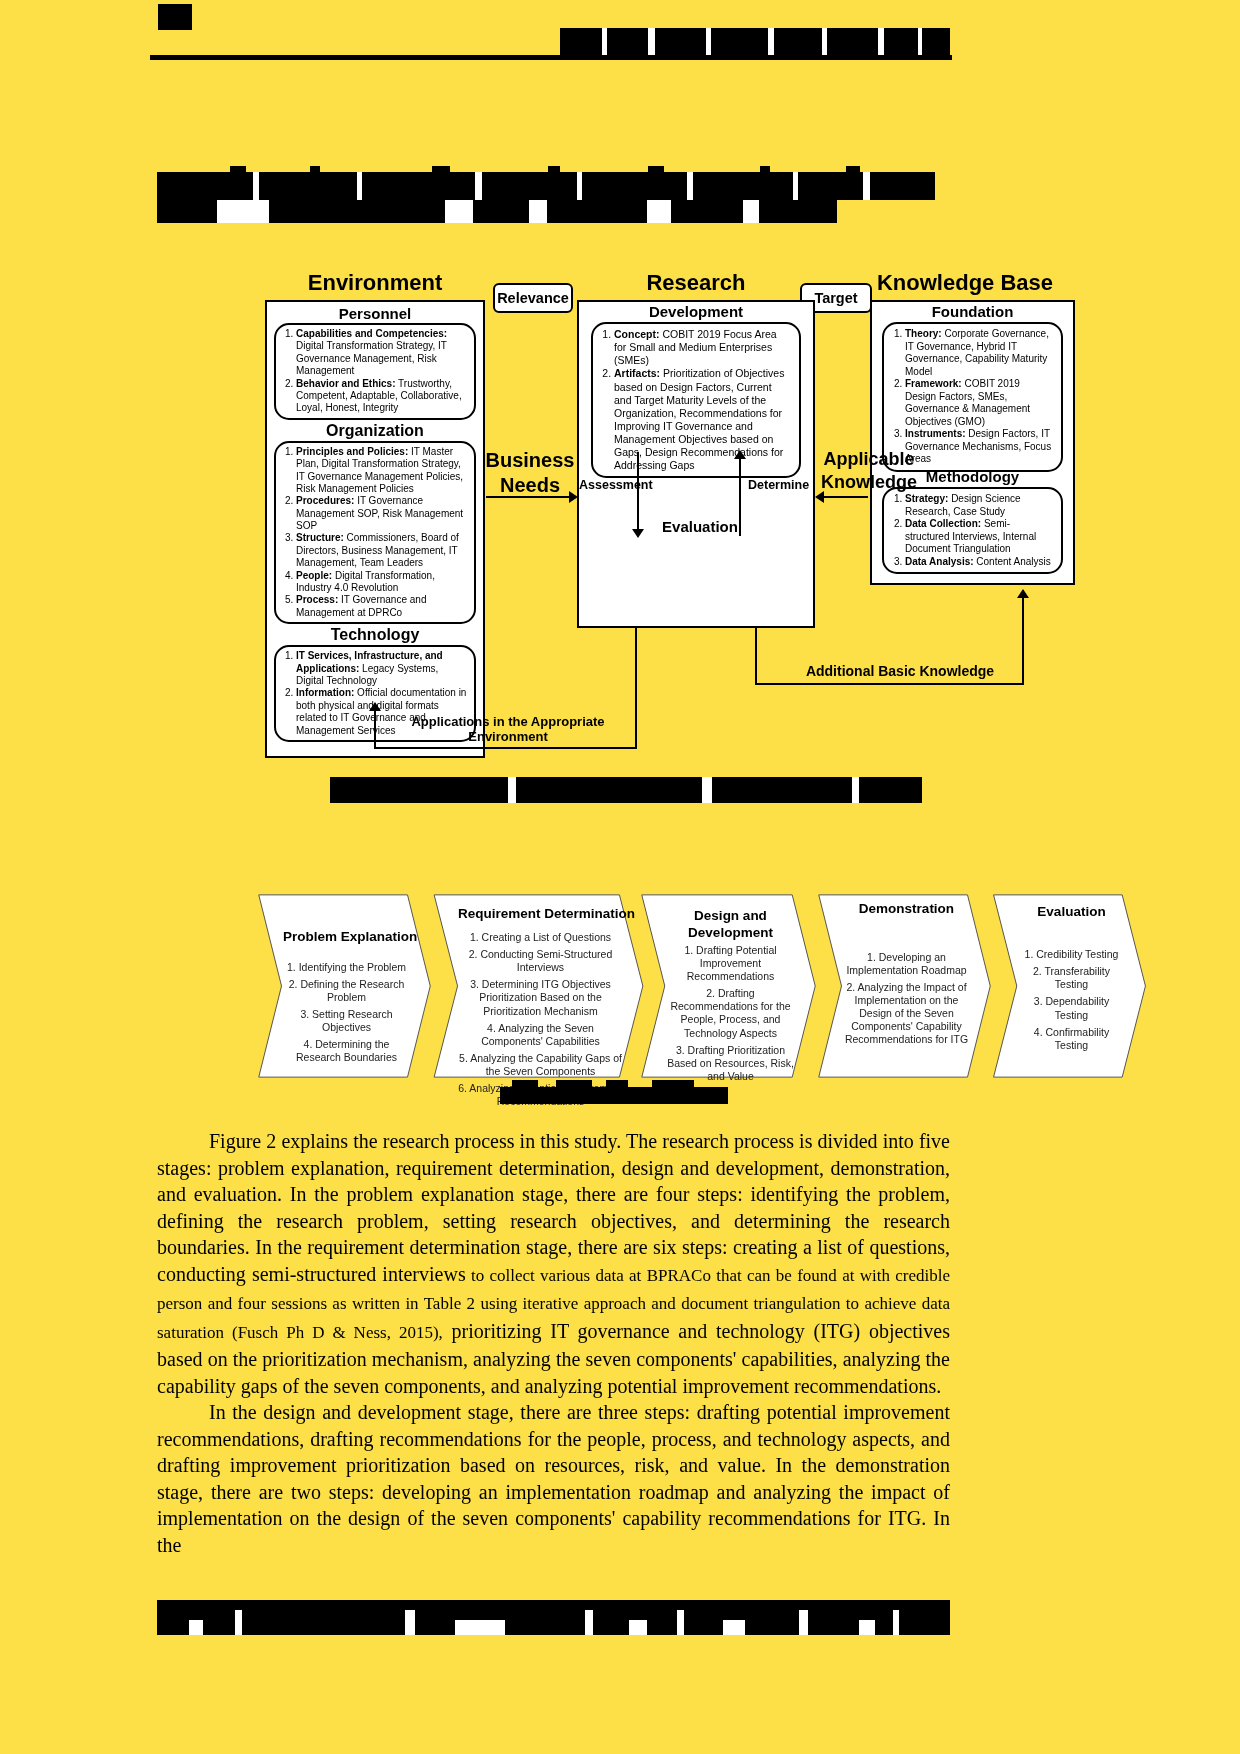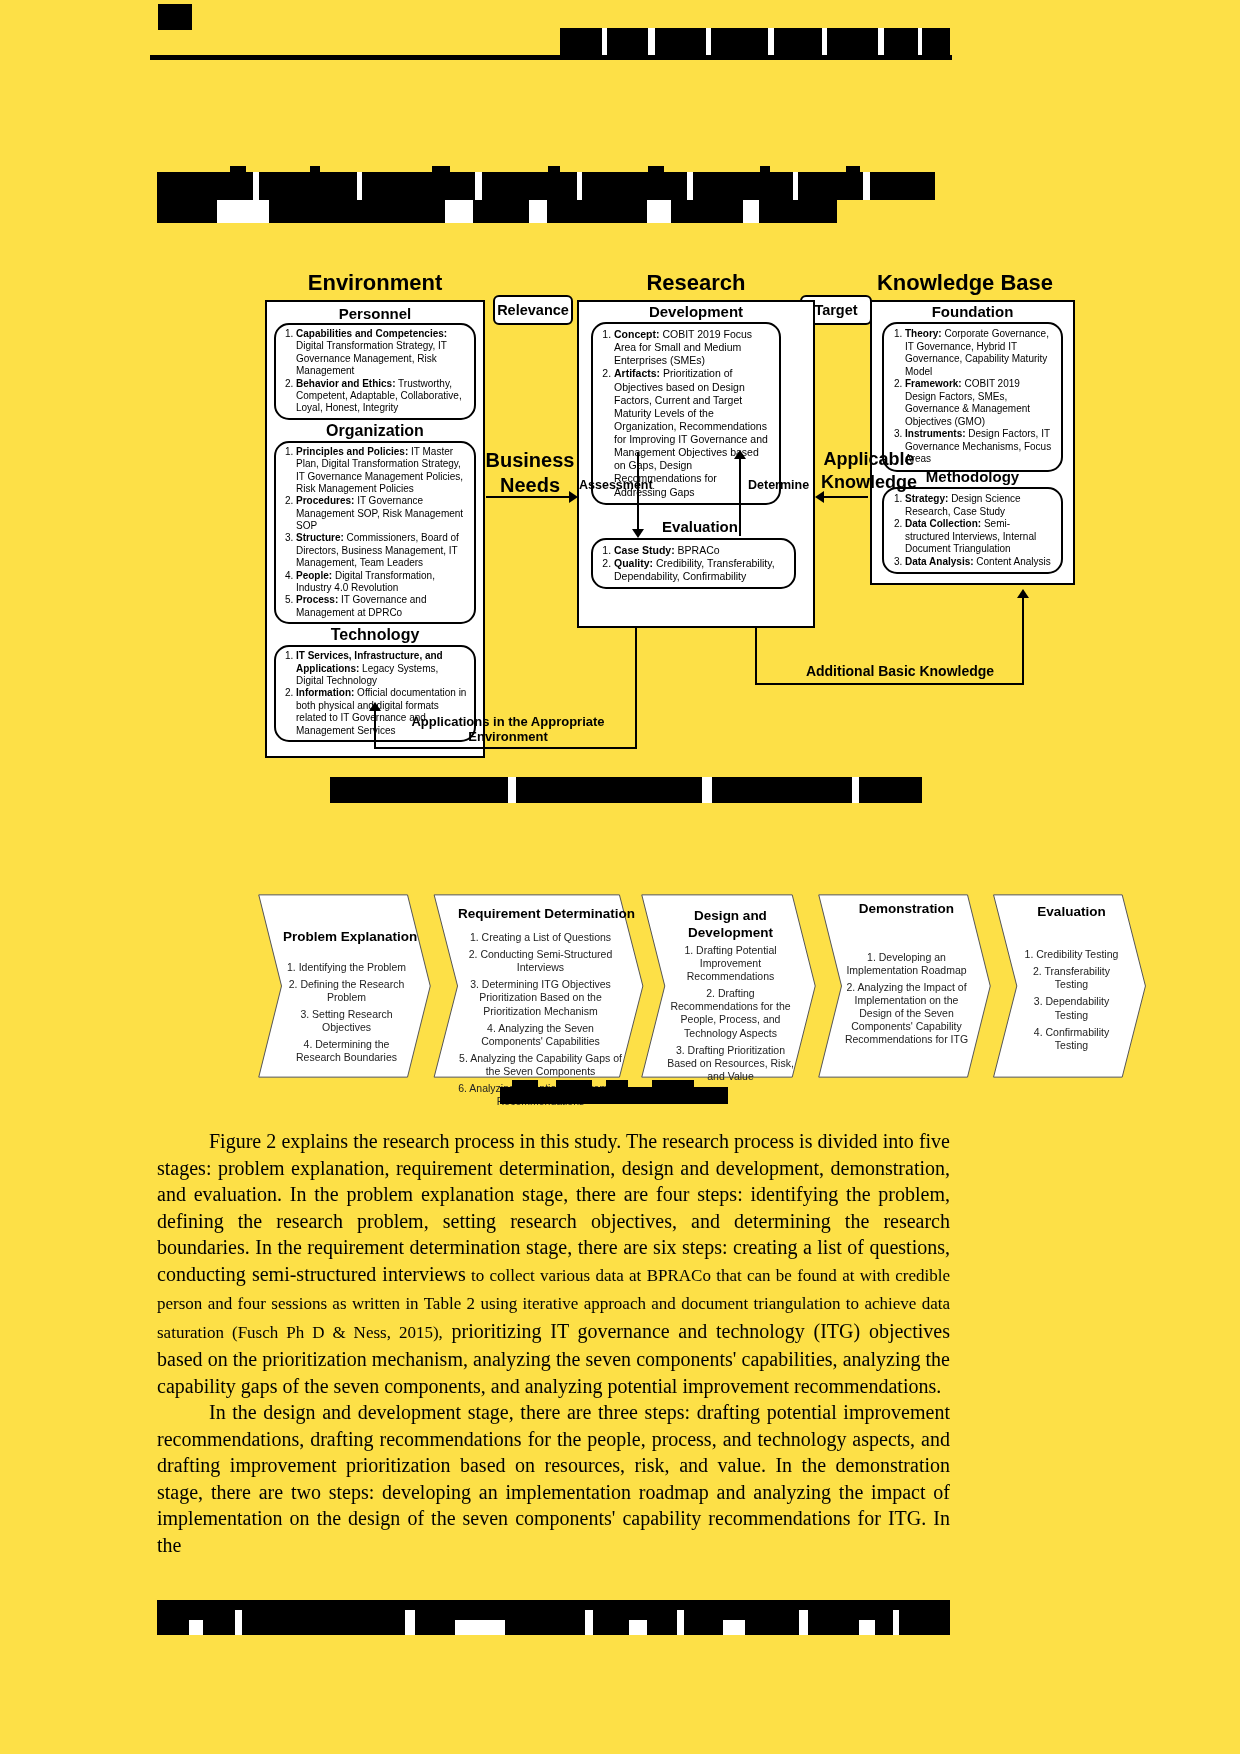--- a/index.html
+++ b/index.html
@@ -5,21 +5,21 @@
   html,body{margin:0;padding:0;background:#888;}
   .page{position:relative;width:1240px;height:1754px;margin:0 auto;background:#fde047;
         font-family:"Liberation Serif", serif;color:#000;overflow:hidden;}
   .redact{position:absolute;background:#000;}
   .slit{position:absolute;background:#fff;display:block;}
   
   .f1-col-title{position:absolute;text-align:center;font-family:"Liberation Sans",sans-serif;
                 font-weight:bold;font-size:22px;}
   .badge{position:absolute;border:2px solid #000;border-radius:6px;background:#fff;
          font-family:"Liberation Sans",sans-serif;font-weight:bold;font-size:14.5px;
-         display:flex;align-items:center;justify-content:center;margin-top:12px;}
+         display:flex;align-items:center;justify-content:center;}
   .f1-rect{position:absolute;border:2px solid #000;background:#fff;box-sizing:border-box;
            padding:1px 5px;overflow:hidden;}
   .f1-head{font-family:"Liberation Sans",sans-serif;font-weight:bold;font-size:15px;
            text-align:center;margin:2px 0 1px 0;}
   .f1-headabs{position:absolute;font-family:"Liberation Sans",sans-serif;font-weight:bold;
               font-size:15px;text-align:center;}
   .rbox{border:2px solid #000;border-radius:15px;background:#fff;padding:3px 6px 3px 2px;
         margin:0 2px 2px 2px;}
   .rbox ol{margin:0;padding-left:18px;font-family:"Liberation Sans",sans-serif;
            font-size:10px;line-height:1.24;}
@@ -119,35 +119,29 @@
     <div class="rbox">
       <ol>
         <li><b>IT Services, Infrastructure, and Applications:</b><span> Legacy Systems, Digital Technology</span></li>
         <li><b>Information:</b><span> Official documentation in both physical and digital formats related to IT Governance and Management Services</span></li>
       </ol>
     </div>
   </div>
 
   <div class="f1-rect" style="left:577px;top:300px;width:238px;height:328px;padding:0"></div>
   <div class="f1-headabs" style="left:577px;top:303px;width:238px">Development</div>
-  <div class="rbox-abs" style="left:591px;top:322px;width:190px">
+  <div class="rbox-abs" style="left:591px;top:322px;width:210px">
     <ol>
       <li><b>Concept:</b><span> COBIT 2019 Focus Area for Small and Medium Enterprises (SMEs)</span></li>
       <li><b>Artifacts:</b><span> Prioritization of Objectives based on Design Factors, Current and Target Maturity Levels of the Organization, Recommendations for Improving IT Governance and Management Objectives based on Gaps, Design Recommendations for Addressing Gaps</span></li>
     </ol>
   </div>
   <div class="arrowlabel" style="left:579px;top:478px;width:70px">Assessment</div>
   <div class="arrowlabel" style="left:748px;top:478px;width:70px">Determine</div>
   <div class="f1-headabs" style="left:600px;top:518px;width:200px">Evaluation</div>
-  <div class="rbox-abs" style="left:591px;top:538px;width:205px">
-    <ol>
-      <li><b>Case Study:</b><span> BPRACo</span></li>
-      <li><b>Quality:</b><span> Credibility, Transferability, Dependability, Confirmability</span></li>
-    </ol>
-  </div>
 
   <div class="f1-rect" style="left:870px;top:300px;width:205px;height:285px;padding:0"></div>
   <div class="f1-headabs" style="left:870px;top:303px;width:205px">Foundation</div>
   <div class="rbox-abs" style="left:882px;top:322px;width:181px">
     <ol style="font-size:10px">
       <li><b>Theory:</b><span> Corporate Governance, IT Governance, Hybrid IT Governance, Capability Maturity Model</span></li>
       <li><b>Framework:</b><span> COBIT 2019 Design Factors, SMEs, Governance &amp; Management Objectives (GMO)</span></li>
       <li><b>Instruments:</b><span> Design Factors, IT Governance Mechanisms, Focus Areas</span></li>
     </ol>
   </div>

